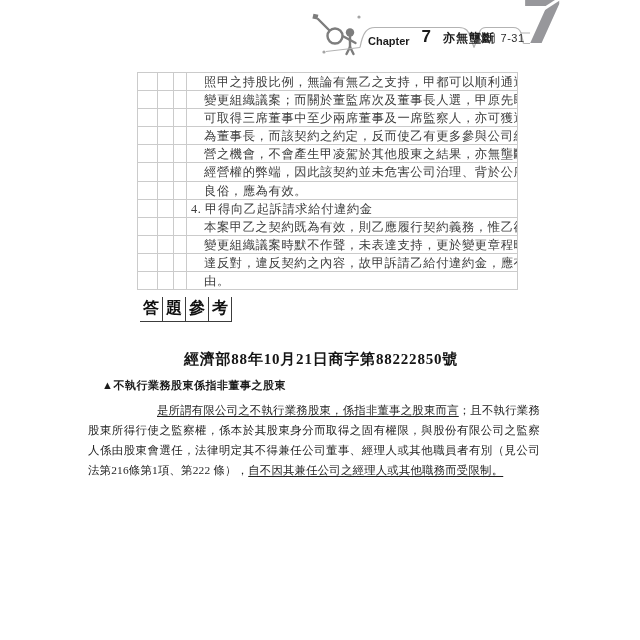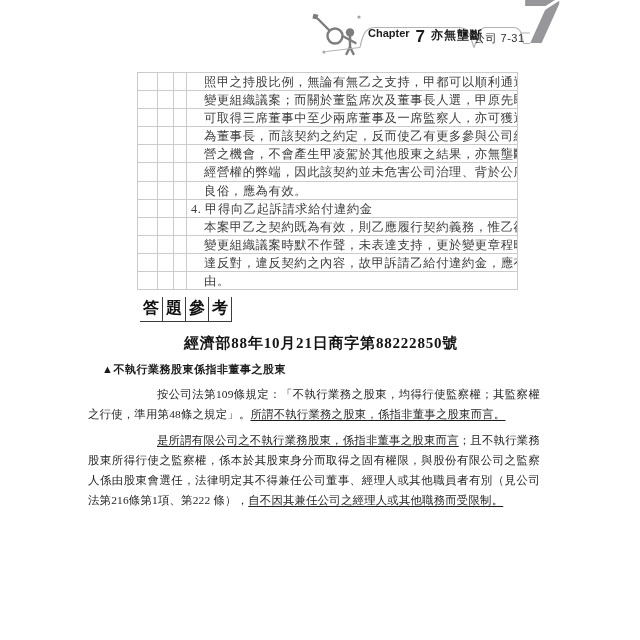--- a/index.html
+++ b/index.html
@@ -2,21 +2,21 @@
 <html><head>
 <meta charset="utf-8">
 <style>
   html,body{margin:0;padding:0;background:#fff;}
   .page{position:relative;width:640px;height:640px;background:#ffffff;overflow:hidden;
         font-family:"Liberation Serif", serif;}
 
   
   .hdr-svg{position:absolute;left:280px;top:0;width:360px;height:64px;}
   .tab1-text{position:absolute;left:368px;top:27px;width:100px;height:20px;
-             display:flex;align-items:flex-start;gap:6px;white-space:nowrap;
+             display:flex;align-items:flex-end;gap:12px;white-space:nowrap;
              font-family:"Liberation Sans", sans-serif;color:#1c1c1c;}
   .tab1-text .lbl{font-size:11px;font-weight:bold;}
   .tab1-text .num{font-size:17px;font-weight:bold;}
   .tab1-text .ttl{font-size:12px;font-weight:bold;letter-spacing:1px;}
   .tab2-text{position:absolute;left:474px;top:31px;font-family:"Liberation Sans", sans-serif;
              font-size:11px;color:#2e2e2e;white-space:nowrap;letter-spacing:0.5px;}
   .big7{position:absolute;left:521px;top:-6px;width:40px;height:56px;
         font-family:"DejaVu Sans", sans-serif;font-weight:bold;font-size:62px;
         line-height:56px;color:#97979b;text-align:center;}
   .big7 .slash{position:absolute;left:-6px;top:16px;width:50px;height:3px;background:#ffffff;
@@ -34,21 +34,21 @@
   
   .ansref{position:absolute;left:140px;top:297px;display:flex;
           font-family:"Liberation Sans", sans-serif;}
   .ansref span{font-size:16px;font-weight:bold;color:#111;
                padding:1px 3px 2px 3px;border-right:1.5px solid #3c3c3c;
                border-bottom:1.5px solid #3c3c3c;}
 
   
   .sections{position:absolute;left:88px;top:330px;width:452px;}
   .sec-h{font-size:15px;font-weight:bold;color:#141414;text-align:center;
-         letter-spacing:0.8px;margin:4px 0 9px 14px;}
+         letter-spacing:0.8px;margin:20px 0 9px 14px;}
   .sec-sub{font-family:"Liberation Sans", sans-serif;font-size:11px;font-weight:bold;
            color:#1a1a1a;text-align:left;margin:0 0 7px 14px;letter-spacing:0.5px;}
   .sec-p{font-size:11.4px;line-height:20px;color:#1f1f1f;text-align:justify;
          text-indent:69px;letter-spacing:0.2px;margin:0 0 6px 0;}
   .sec-p .u{text-decoration:underline;text-underline-offset:2px;}
   .sec2-h{margin-top:14px;}
 </style>
 </head>
 <body>
 
@@ -144,18 +144,17 @@
   <div class="ansref">
       <span>答</span>
       <span>題</span>
       <span>參</span>
       <span>考</span>
     </div>
 
   <div class="sections">
     <div class="sec-h">經濟部88年10月21日商字第88222850號</div>
     <div class="sec-sub">▲不執行業務股東係指非董事之股東</div>
-    <p class="sec-p"><span>按公司法第109條規定：「不執行業務之股東，均得行使監察權；其監察權之行使，準用第48條之規定」。</span><span class="u">所謂不執行業務之股東，係指非董事之股東而言。</span></p>
 
     <p class="sec-p"><span class="u">是所謂有限公司之不執行業務股東，係指非董事之股東而言</span><span>；且不執行業務股東所得行使之監察權，係本於其股東身分而取得之固有權限，與股份有限公司之監察人係由股東會選任，法律明定其不得兼任公司董事、經理人或其他職員者有別（見公司法第216條第1項、第222 條），</span><span class="u">自不因其兼任公司之經理人或其他職務而受限制。</span></p>
   </div>
 
 </div>
 
 </body></html>

